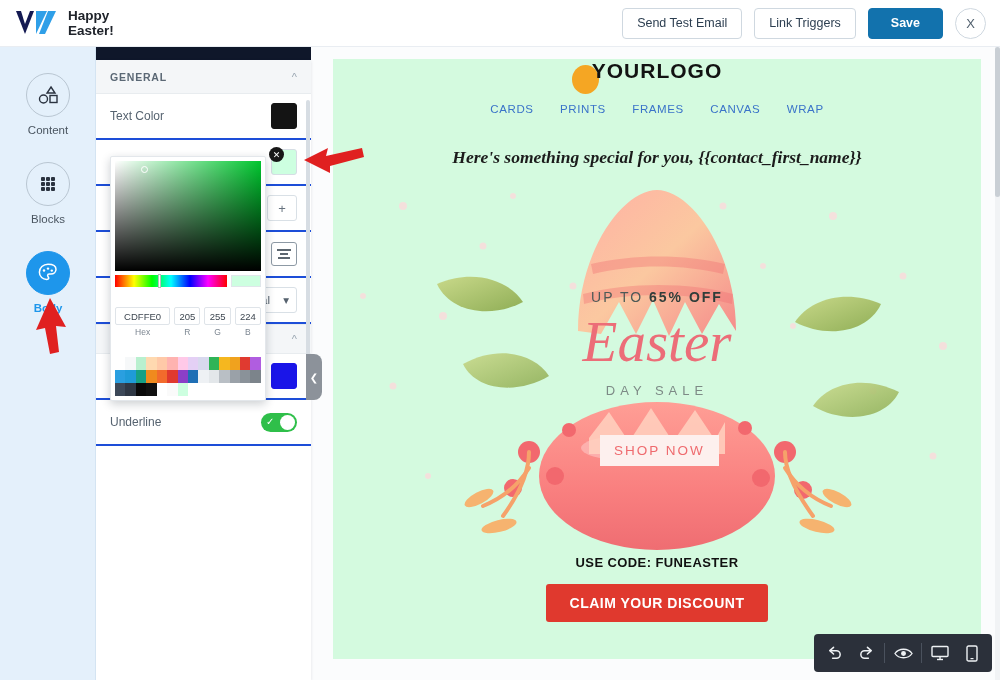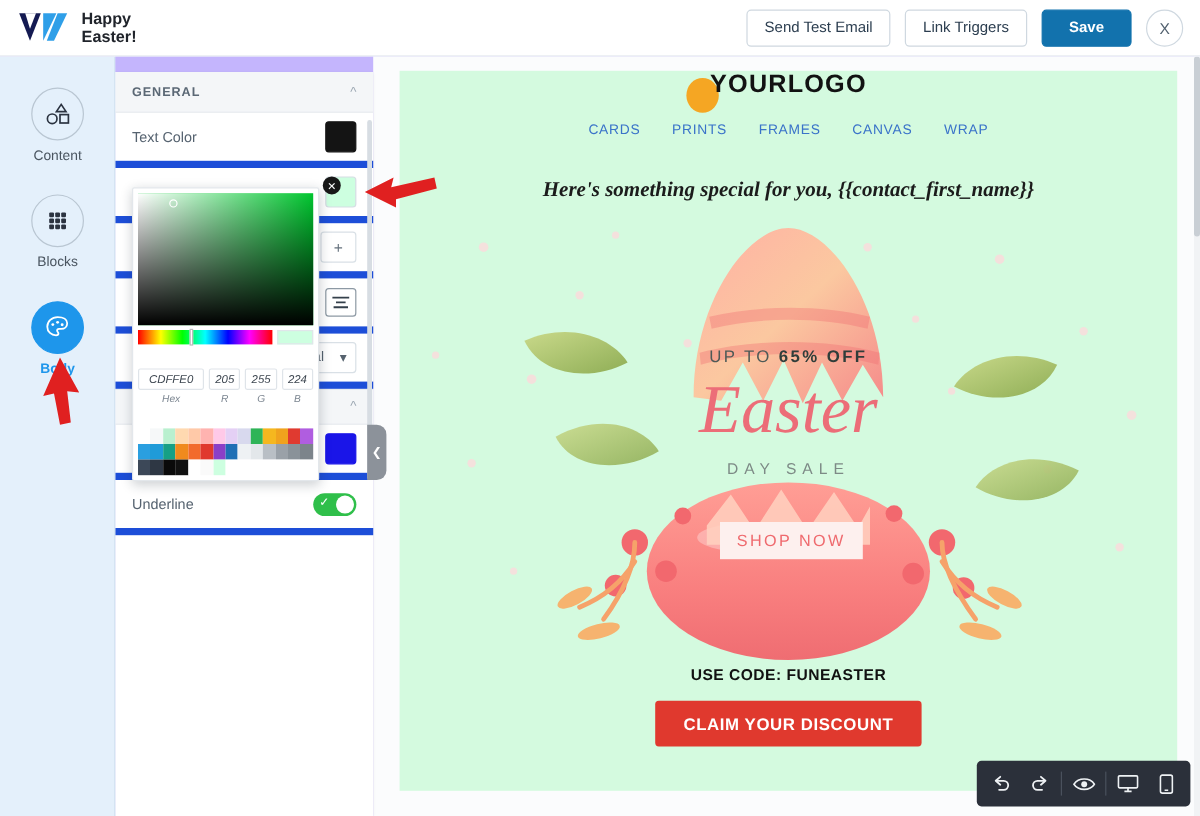--- a/index.html
+++ b/index.html
@@ -1,21 +1,21 @@
 <!DOCTYPE html>
 <html><head>
 <meta charset="utf-8">
 <style>
   * { box-sizing: border-box; margin: 0; padding: 0; }
   html, body {
     width: 1000px; height: 680px;
     font-family: "Liberation Sans", sans-serif;
     background: #ffffff; overflow: hidden;
   }
-  #app { position: relative; width: 1000px; height: 680px; background: #c4b5fd; }
+  #app { position: relative; width: 1000px; height: 680px; background: #0f172a; }
 
   
   .topbar {
     position: absolute; top: 0; left: 0; width: 1000px; height: 47px;
     background: #ffffff; border-bottom: 1px solid #e9edf2;
     display: flex; align-items: center; z-index: 40;
   }
   .brand { display: flex; align-items: center; padding-left: 14px; }
   .brand-logo { width: 44px; height: 30px; position: relative; }
   .brand-title {
@@ -65,21 +65,21 @@
     box-shadow: 0 1px 3px rgba(30,40,60,.12);
   }
   .panel-head {
     height: 34px; background: #f4f6f8; border-bottom: 1px solid #e8ecef;
     display: flex; align-items: center; padding: 0 14px;
   }
   .panel-head-title { font-size: 10.5px; font-weight: bold; letter-spacing: .8px; color: #5b6875; }
   .chev { margin-left: auto; color: #9aa6b1; font-size: 11px; }
   .row {
     height: 46px; display: flex; align-items: center; padding: 0 14px;
-    border-bottom: 6px solid #1d4ed8; position: relative;
+    border-bottom: 2px solid #1d4ed8; position: relative;
   }
   .row-label { font-size: 12px; color: #566370; }
   .swatch {
     margin-left: auto; width: 26px; height: 26px; border-radius: 3px;
     border: 1px solid #d6dde4; cursor: pointer;
   }
   .sw-black { background: #141414; border-color: #141414; }
   .sw-green { background: #cdffe0; }
   .sw-blue  { background: #1a15e8; border-color: #1a15e8; }
 
@@ -136,21 +136,21 @@
     flex: 1; height: 12px; position: relative;
     background: linear-gradient(to right,
       #ff0000 0%, #ffff00 17%, #00ff00 33%, #00ffff 50%,
       #0000ff 67%, #ff00ff 83%, #ff0000 100%);
   }
   .pk-hue-thumb {
     position: absolute; left: 38%; top: -1px; width: 3px; height: 14px;
     background: #fff; border: 1px solid #bbb;
   }
   .pk-prev { width: 30px; height: 12px; background: #cdffe0; border: 1px solid #e0e6ea; }
-  .pk-fields { display: flex; gap: 4px; padding: 16px 4px; font-style: italic; }
+  .pk-fields { display: flex; gap: 4px; padding: 16px 4px; }
   .pk-f { flex: 1; }
   .pk-f.hex { flex: 2.1; }
   .pk-in {
     height: 18px; border: 1px solid #dfe4e9; border-radius: 2px; background: #fff;
     font-size: 9.5px; color: #3d4650; display: flex; align-items: center;
     justify-content: center; font-family: "Liberation Sans", sans-serif;
   }
   .pk-cap { text-align: center; font-size: 8.5px; color: #7c8691; margin-top: 2px; }
   .pk-grid { padding: 4px; }
   .pk-grid-row { display: flex; }

